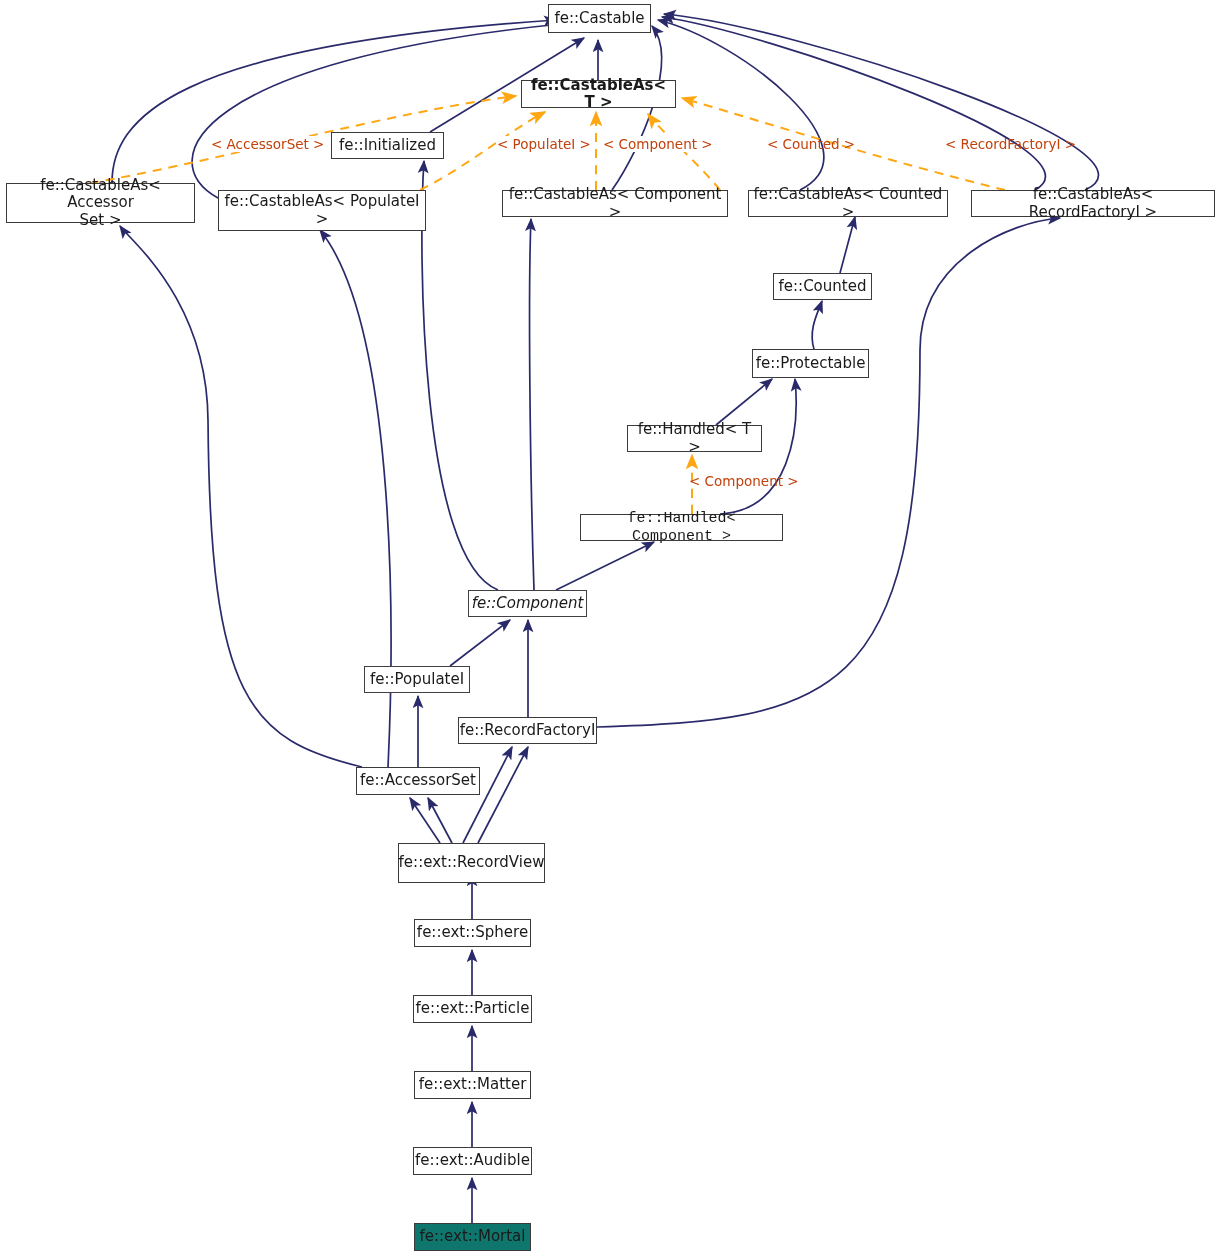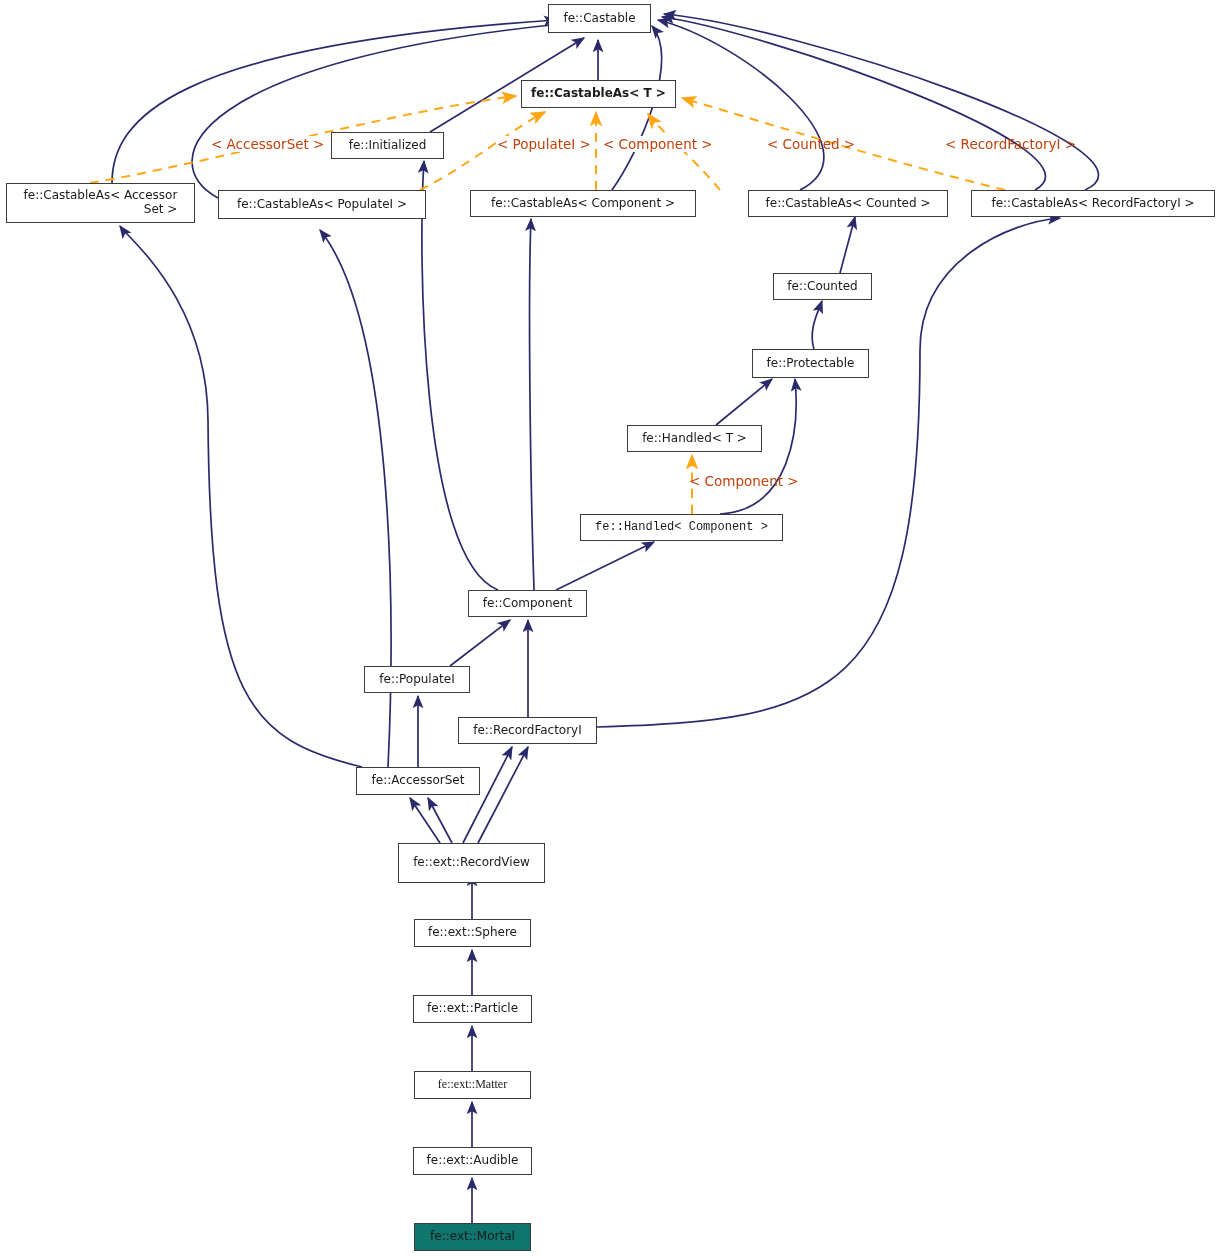--- a/index.html
+++ b/index.html
@@ -1,21 +1,21 @@
 <!DOCTYPE html>
 <html><head>
 <meta charset="utf-8">
 <style>
   html,body{margin:0;padding:0;background:#ffffff;}
   #canvas{position:relative;width:1218px;height:1256px;overflow:hidden;
           font-family:"DejaVu Sans","Liberation Sans",sans-serif;background:#fff;}
   svg#edges{position:absolute;left:0;top:0;width:1218px;height:1256px;}
   .node{position:absolute;box-sizing:border-box;border:1px solid #404040;
-        background:#ffffff;color:#1a1a1a;font-size:12px;line-height:1.15;
-        display:flex;align-items:center;justify-content:center;text-align:right;
+        background:#ffffff;color:#1a1a1a;font-size:15px;line-height:1.15;
+        display:flex;align-items:center;justify-content:center;text-align:center;
         white-space:pre-line;padding:4px 4px;z-index:3;}
   .node.strong{border:1.6px solid #3b3b3b;}
   .node.highlight{background:#0f766e;}
   .elabel{position:absolute;font-size:13.5px;color:#c2410c;white-space:nowrap;z-index:2;
           background:#ffffff;padding:0 1px;}
 </style>
 </head>
 <body>
 
 <div id="canvas">
@@ -91,51 +91,51 @@
 
   <div class="node strong" style="left:548px;top:4px;width:103px;height:29px;">fe::Castable</div>
 
   <div class="node strong" style="left:521px;top:80px;width:155px;height:28px;font-weight:bold;">fe::CastableAs&lt; T &gt;</div>
 
   <div class="node strong" style="left:331px;top:132px;width:113px;height:27px;">fe::Initialized</div>
 
   <div class="node strong" style="left:6px;top:183px;width:189px;height:40px;">fe::CastableAs&lt; Accessor
 Set &gt;</div>
 
-  <div class="node strong" style="left:218px;top:190px;width:208px;height:29px;">fe::CastableAs&lt; PopulateI &gt;</div>
+  <div class="node strong" style="left:218px;top:190px;width:208px;height:41px;">fe::CastableAs&lt; PopulateI &gt;</div>
 
-  <div class="node strong" style="left:470px;top:190px;width:226px;height:27px;">fe::CastableAs&lt; Component &gt;</div>
+  <div class="node strong" style="left:502px;top:190px;width:226px;height:27px;">fe::CastableAs&lt; Component &gt;</div>
 
   <div class="node strong" style="left:748px;top:190px;width:200px;height:27px;">fe::CastableAs&lt; Counted &gt;</div>
 
   <div class="node strong" style="left:971px;top:190px;width:244px;height:27px;">fe::CastableAs&lt; RecordFactoryI &gt;</div>
 
   <div class="node strong" style="left:773px;top:273px;width:99px;height:27px;">fe::Counted</div>
 
   <div class="node strong" style="left:752px;top:349px;width:117px;height:29px;">fe::Protectable</div>
 
   <div class="node strong" style="left:627px;top:425px;width:135px;height:27px;">fe::Handled&lt; T &gt;</div>
 
   <div class="node strong" style="left:580px;top:514px;width:203px;height:27px;font-family:Liberation Mono, monospace;">fe::Handled&lt; Component &gt;</div>
 
-  <div class="node" style="left:468px;top:590px;width:119px;height:27px;">fe::Component</div>
+  <div class="node" style="left:468px;top:590px;width:119px;height:27px;font-style:italic;">fe::Component</div>
 
   <div class="node" style="left:364px;top:666px;width:106px;height:27px;">fe::PopulateI</div>
 
   <div class="node strong" style="left:458px;top:717px;width:139px;height:27px;">fe::RecordFactoryI</div>
 
   <div class="node strong" style="left:356px;top:767px;width:124px;height:28px;">fe::AccessorSet</div>
 
   <div class="node strong" style="left:398px;top:843px;width:147px;height:40px;">fe::ext::RecordView</div>
 
   <div class="node strong" style="left:414px;top:919px;width:117px;height:28px;">fe::ext::Sphere</div>
 
   <div class="node strong" style="left:413px;top:995px;width:119px;height:28px;">fe::ext::Particle</div>
 
-  <div class="node strong" style="left:414px;top:1071px;width:117px;height:28px;font-family:Liberation Serif, serif;">fe::ext::Matter</div>
+  <div class="node strong" style="left:414px;top:1071px;width:117px;height:28px;">fe::ext::Matter</div>
 
   <div class="node strong" style="left:413px;top:1147px;width:119px;height:28px;">fe::ext::Audible</div>
 
   <div class="node strong highlight" style="left:414px;top:1223px;width:117px;height:28px;">fe::ext::Mortal</div>
 
   <div class="elabel" style="left:210px;top:136px;">&lt; AccessorSet &gt;</div>
   <div class="elabel" style="left:496px;top:136px;">&lt; PopulateI &gt;</div>
   <div class="elabel" style="left:602px;top:136px;">&lt; Component &gt;</div>
   <div class="elabel" style="left:766px;top:136px;background:transparent;">&lt; Counted &gt;</div>
   <div class="elabel" style="left:944px;top:136px;background:transparent;">&lt; RecordFactoryI &gt;</div>

